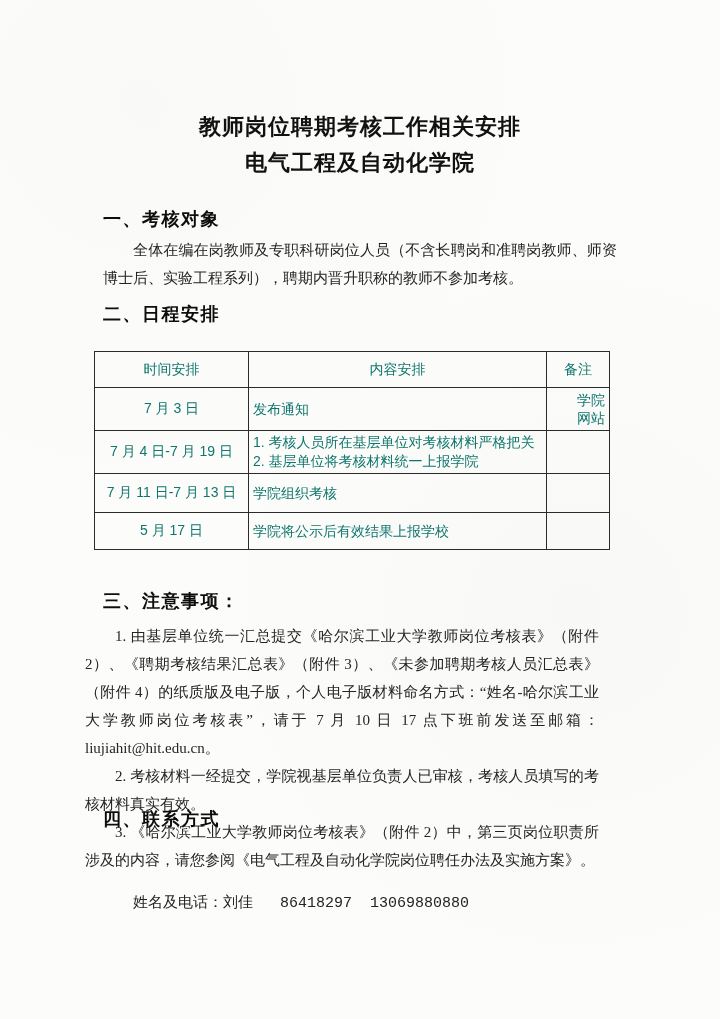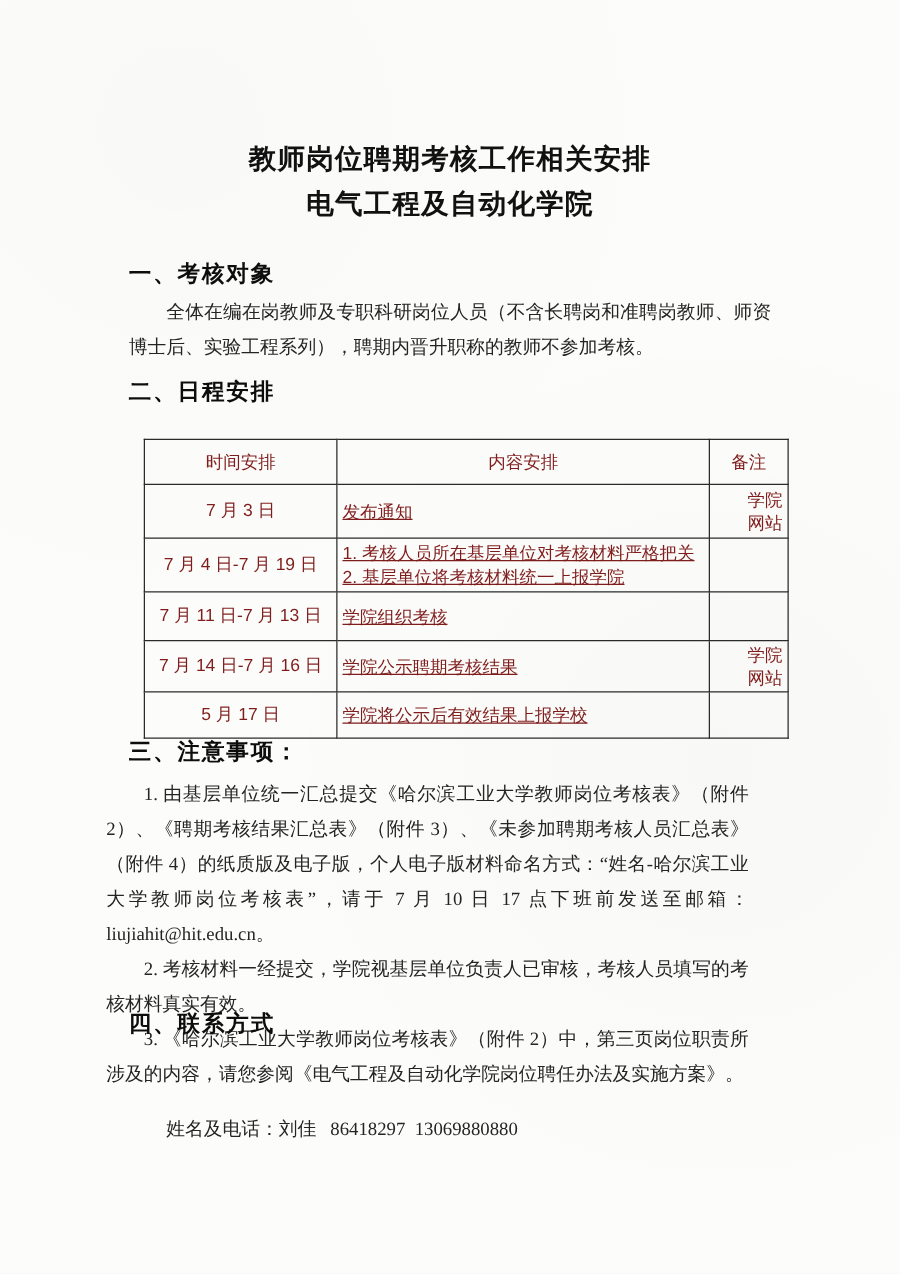--- a/index.html
+++ b/index.html
@@ -66,56 +66,57 @@
   .notes-block p {
     margin: 0;
     font-size: 15px;
     line-height: 28px;
     text-align: justify;
     text-indent: 2em;
     color: #242424;
   }
 
   table.schedule {
-    position: absolute; top: 351px; left: 115px;
+    position: absolute; top: 351px; left: 94px;
     width: 515px;
     border-collapse: collapse;
     table-layout: fixed;
     font-family: "Liberation Sans", sans-serif;
     font-size: 14px;
-    color: #7f1d1d;
+    color: #0f766e;
   }
   table.schedule th, table.schedule td {
     border: 1px solid #2b2b2b;
     padding: 2px 4px;
     vertical-align: middle;
   }
   table.schedule th {
     font-weight: normal;
     text-align: center;
     height: 31px;
   }
   td.c-time { text-align: center; }
-  td.c-content { text-align: left; padding-left: 13px; text-decoration: underline; }
+  td.c-content { text-align: left; padding-left: 13px; }
   td.c-content div { line-height: 19px; }
   td.c-note { text-align: right; }
   td.c-note div { line-height: 18px; }
   tr.r1 td { height: 38px; }
   tr.r2 td { height: 36px; }
   tr.r3 td { height: 34px; }
   tr.r4 td { height: 34px; }
   tr.r5 td { height: 32px; }
 
   .contact-line {
     position: absolute; top: 890px; left: 103px; width: 514px;
     font-size: 15px;
     line-height: 28px;
     text-indent: 2em;
     color: #242424;
     white-space: pre-wrap;
+    font-family: Liberation Mono, monospace;
   }
 </style>
 </head>
 <body>
 
 <div class="scan-page">
 
   <div class="doc-title">
     <div>教师岗位聘期考核工作相关安排</div>
     <div>电气工程及自动化学院</div>
@@ -159,30 +160,20 @@
         </td>
         <td class="c-note"></td>
       </tr>
       <tr class="r3">
         <td class="c-time">7 月 11 日-7 月 13 日</td>
         <td class="c-content">
           <div>学院组织考核</div>
         </td>
         <td class="c-note"></td>
       </tr>
-      <tr class="r4">
-        <td class="c-time">7 月 14 日-7 月 16 日</td>
-        <td class="c-content">
-          <div>学院公示聘期考核结果</div>
-        </td>
-        <td class="c-note">
-          <div>学院</div>
-          <div>网站</div>
-        </td>
-      </tr>
       <tr class="r5">
         <td class="c-time">5 月 17 日</td>
         <td class="c-content">
           <div>学院将公示后有效结果上报学校</div>
         </td>
         <td class="c-note"></td>
       </tr>
     </tbody>
   </table>
 

